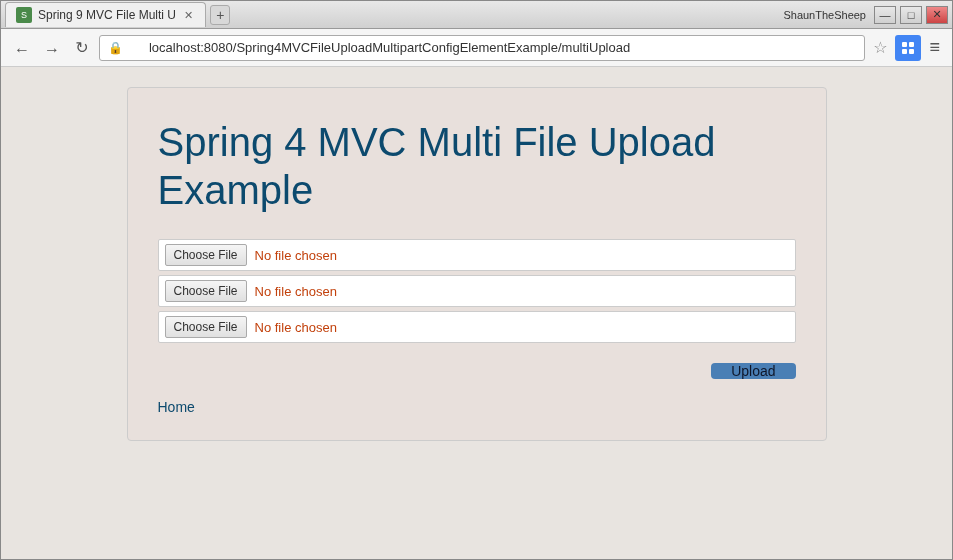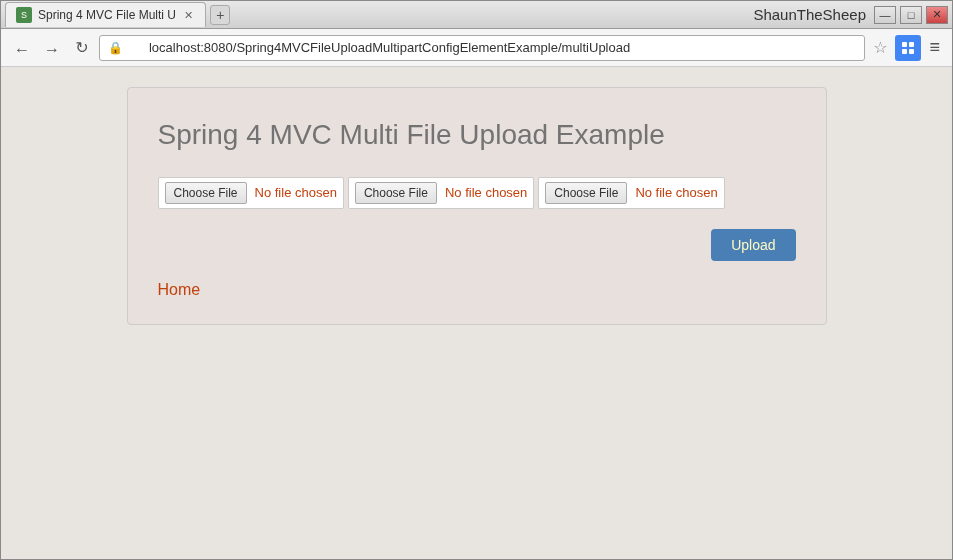--- a/index.html
+++ b/index.html
@@ -101,21 +101,21 @@
       cursor: pointer;
       color: #333;
     }
 
     .window-btn.close {
       background: linear-gradient(to bottom, #e88, #c44);
       color: #333;
     }
 
     .user-label {
-      font-size: 15px;
+      font-size: 11px;
       color: #333;
       margin-right: 4px;
     }
 
     
     .nav-bar {
       background: #f5f5f5;
       height: 38px;
       display: flex;
       align-items: center;
@@ -208,30 +208,30 @@
     }
 
     .card {
       background: #e8e0dc;
       border: 1px solid #ccc;
       border-radius: 4px;
       padding: 30px 30px 25px 30px;
     }
 
     .page-title {
-      font-size: 28px;
+      font-size: 40px;
       font-weight: normal;
-      color: #737373;
+      color: #0c4a6e;
       margin-bottom: 25px;
       line-height: 1.2;
     }
 
     .file-inputs-section {
       display: flex;
-      flex-direction: row;
+      flex-direction: column;
       gap: 4px;
       margin-bottom: 20px;
     }
 
     .file-input-row {
       display: flex;
       align-items: center;
       background: white;
       border: 1px solid #ccc;
       border-radius: 2px;
@@ -256,44 +256,44 @@
     }
 
     .upload-row {
       display: flex;
       justify-content: flex-end;
       margin-bottom: 20px;
     }
 
     .upload-btn {
       background: #4a7fb5;
-      color: #fef9c3;
+      color: #0f172a;
       border: none;
       border-radius: 4px;
-      padding: 8px 20px;
+      padding: 0 20px;
       font-size: 14px;
       cursor: pointer;
     }
 
     .home-link {
-      color: #c2410c;
+      color: #0c4a6e;
       text-decoration: none;
-      font-size: 16px;
+      font-size: 14px;
     }
   </style>
 </head>
 <body>
 
 <div class="browser-window">
 
   <div class="title-bar">
     <div class="title-bar-left">
       <div class="tab">
         <div class="tab-icon">S</div>
-        <span>Spring 4 MVC File Multi U</span>
+        <span>Spring 9 MVC File Multi U</span>
         <span class="tab-close">✕</span>
       </div>
       <div class="tab-new">+</div>
     </div>
     <div class="title-bar-right">
       <span class="user-label">ShaunTheSheep</span>
       <div class="window-btn">—</div>
       <div class="window-btn">□</div>
       <div class="window-btn close">✕</div>
     </div>

